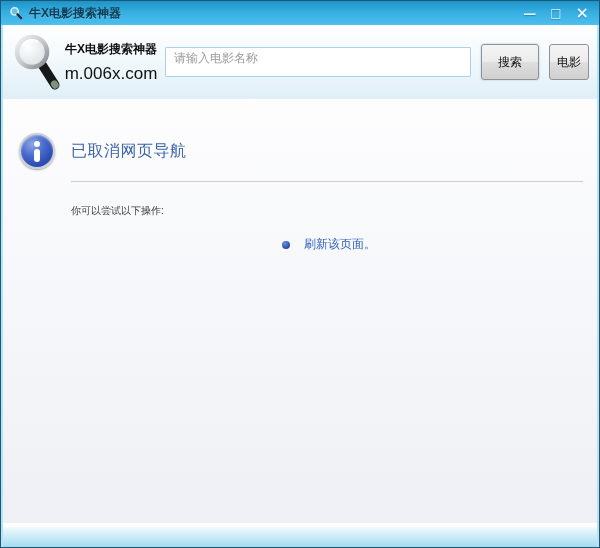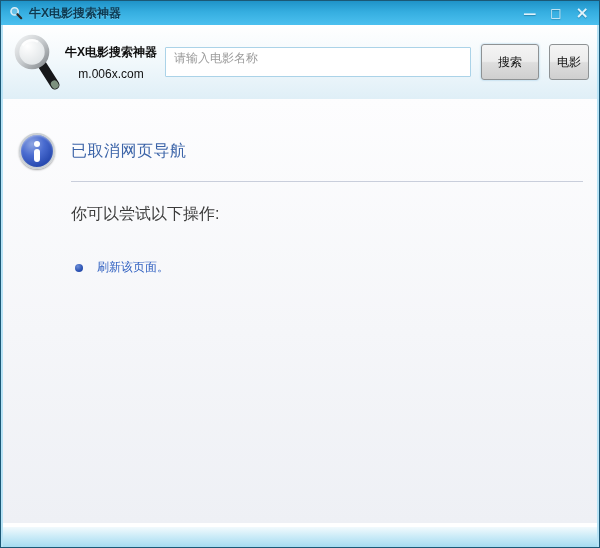--- a/index.html
+++ b/index.html
@@ -51,21 +51,21 @@
     background: linear-gradient(180deg, #ffffff 0%, #f3f9fc 45%, #dfeff7 100%);
     display: flex; align-items: center;
     padding: 0 8px 0 8px;
   }
   .app-icon { width: 52px; height: 58px; flex: 0 0 auto; margin-top: 2px; }
   .app-meta {
     flex: 0 0 auto; display: flex; flex-direction: column; align-items: center;
     margin: 0 8px 0 2px; width: 92px;
   }
   .app-name { font-size: 12px; font-weight: bold; color: #111; white-space: nowrap; }
-  .app-url  { font-size: 12px; color: #111; margin-top: 6px; }
+  .app-url  { font-size: 17px; color: #111; margin-top: 6px; }
 
   .search-input {
     flex: 1; height: 30px;
     border: 1px solid #abd3e8; border-radius: 1px;
     background: #fff; outline: none;
     font-size: 12px; color: #222;
     padding: 0 15px 8px 8px;
     font-family: "Liberation Sans", "DejaVu Sans", sans-serif;
   }
   .search-input::placeholder { color: #9b9b9b; opacity: 1; }
@@ -106,25 +106,25 @@
   .error-heading {
     margin-left: 16px; font-size: 16px; font-weight: normal;
     color: #3c64a8; letter-spacing: 0.5px;
   }
   .divider {
     margin: 12px 0 0 52px;
     border-top: 1px solid #c9cedb; height: 0;
   }
   .suggestion-intro {
     margin: 22px 0 2px 52px;
-    font-size: 16px; color: #3b3b3b;
+    font-size: 10px; color: #3b3b3b;
   }
   .refresh-row {
-    margin: 34px 0 0 56px;
-    display: flex; align-items: center;
+    margin: 18px 0 0 56px;
+    display: flex; align-items: center; justify-content: center;
   }
   .bullet-icon {
     width: 8px; height: 8px; border-radius: 50%; flex: 0 0 auto;
     background: radial-gradient(circle at 35% 30%, #6d8fd8 0%, #2c53b4 60%, #1d3f9c 100%);
   }
   .refresh-link {
     margin-left: 14px; font-size: 12px; color: #3161c1;
     text-decoration: none; cursor: pointer;
   }
 

